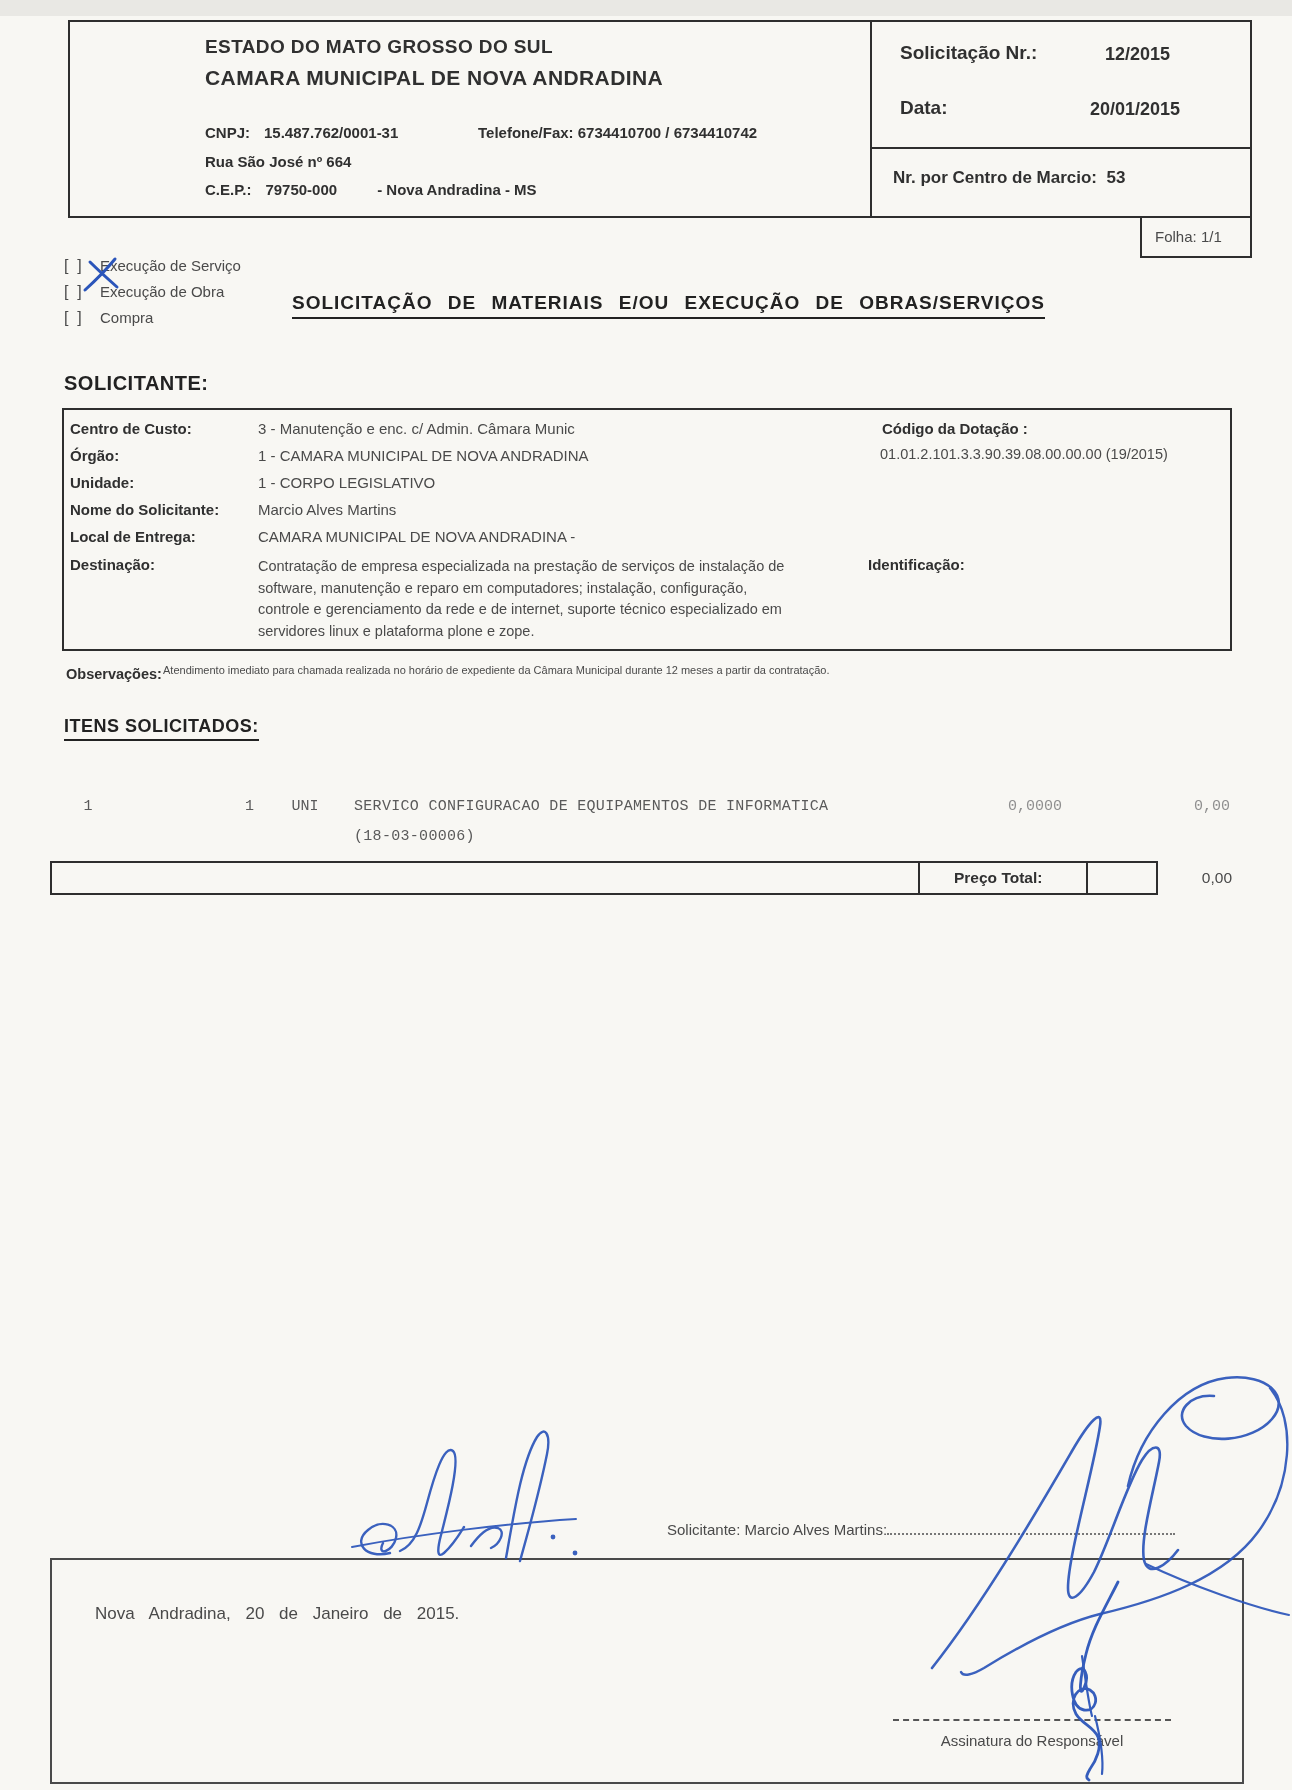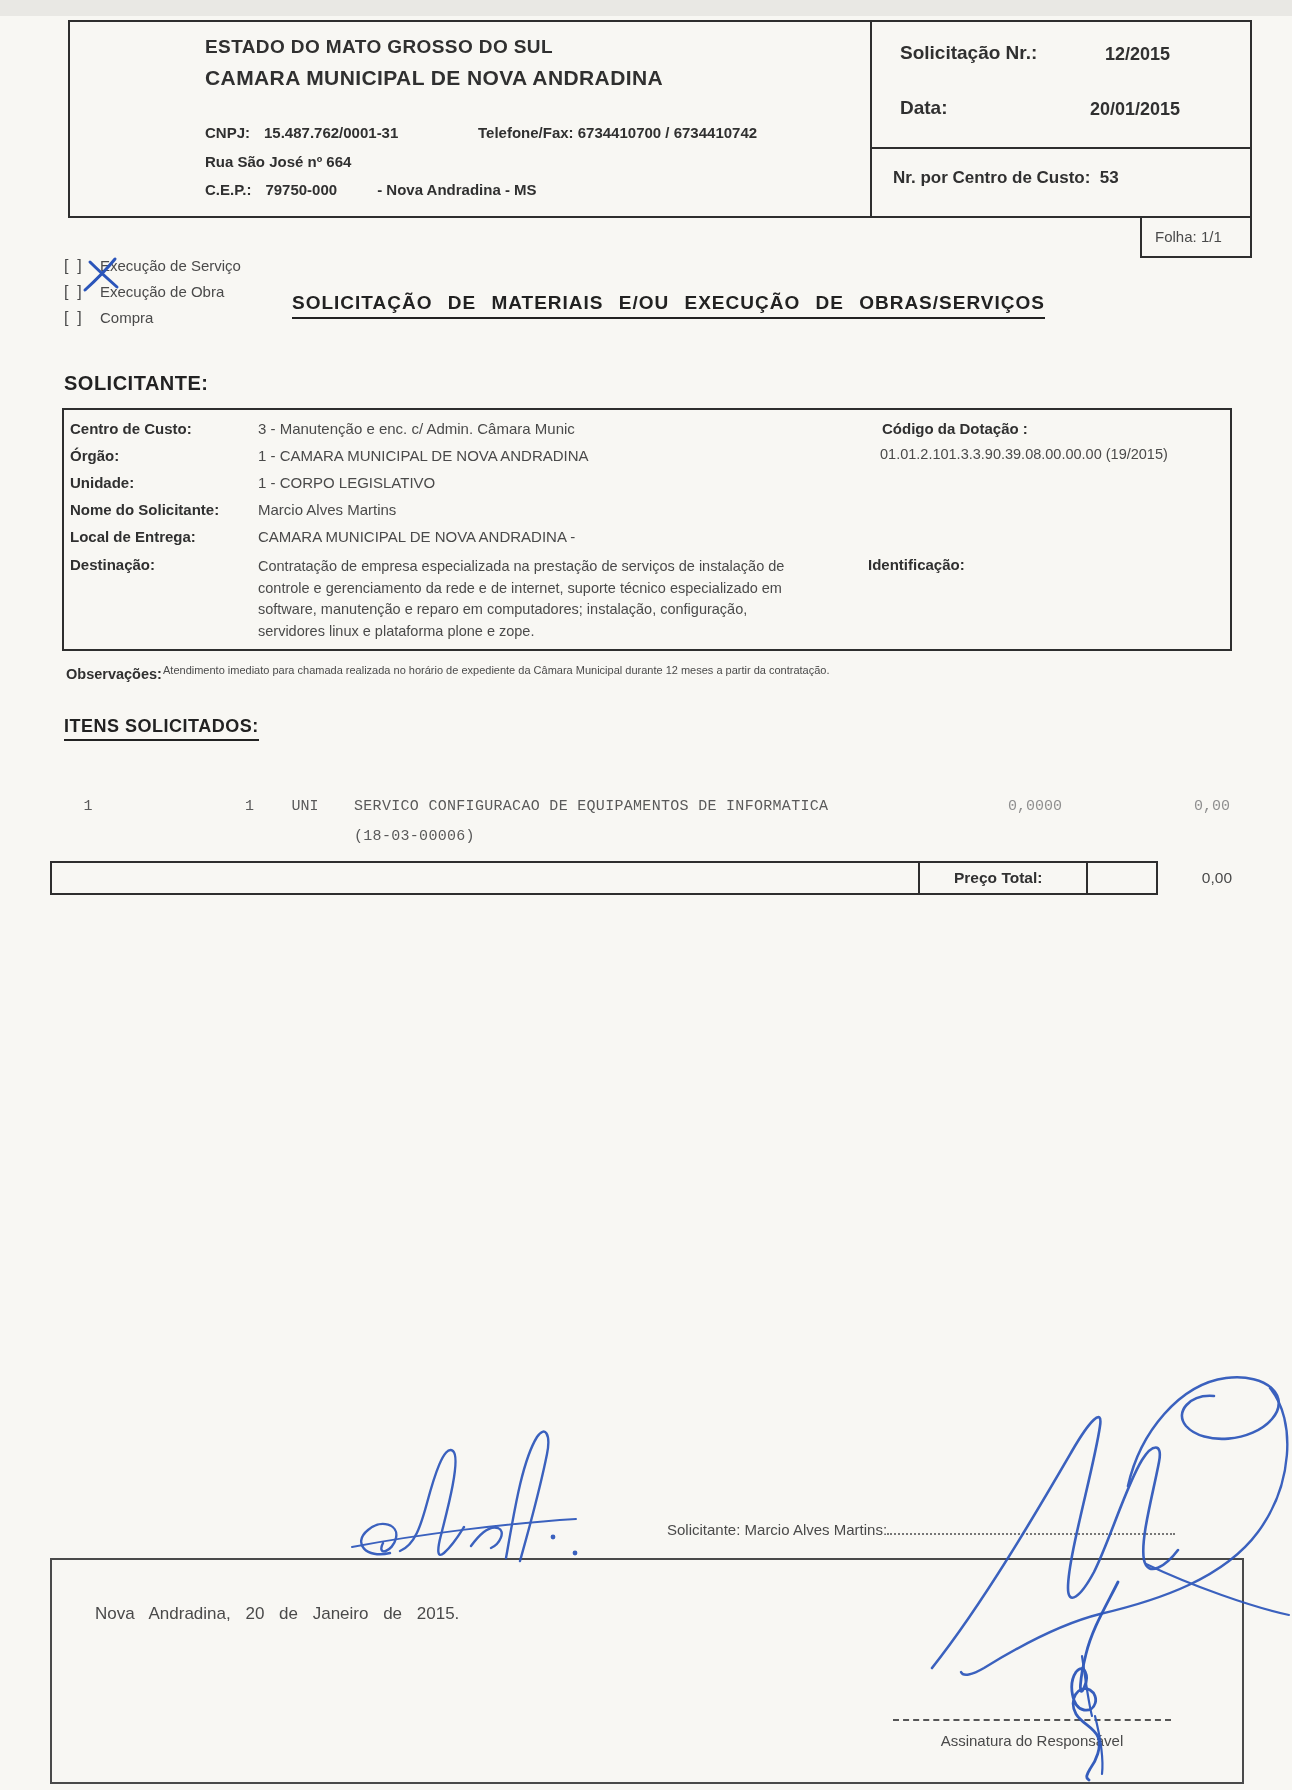--- a/index.html
+++ b/index.html
@@ -138,21 +138,21 @@
     <span class="b">C.E.P.:</span><span class="lbl-gap"></span><span class="b">79750-000</span><span style="display:inline-block;width:40px;"></span><span class="b">- Nova Andradina - MS</span>
   </div>
 
   <div class="abs hdr-right"></div>
   <div class="abs hdr-right-divider"></div>
   <div class="abs sol-lbl b">Solicitação Nr.:</div>
   <div class="abs sol-val b">12/2015</div>
   <div class="abs dat-lbl b">Data:</div>
   <div class="abs dat-val b">20/01/2015</div>
   <div class="abs ncc-row nowrap">
-    <span class="b">Nr. por Centro de Custo:</span>&nbsp;&nbsp;<span class="b">53</span>
+    <span class="b">Nr. por Centro de Marcio:</span>&nbsp;&nbsp;<span class="b">53</span>
   </div>
 
   <div class="abs folha-box"></div>
   <div class="abs folha-text nowrap">
     <span>Folha:</span>&nbsp;<span>1/1</span>
   </div>
 
   <div class="abs cb-row nowrap" style="left:64px;top:241px;">
     <span class="cb-brackets">[&nbsp;&nbsp;]</span><span class="cb-sp"></span><span>Execução de Serviço</span>
   </div>
@@ -175,22 +175,22 @@
   <div class="f-label" style="top:458px;">Unidade:</div>
   <div class="f-value" style="top:458px;">1  -  CORPO LEGISLATIVO</div>
   <div class="f-label" style="top:485px;">Nome do Solicitante:</div>
   <div class="f-value" style="top:485px;">Marcio Alves Martins</div>
   <div class="f-label" style="top:512px;">Local de Entrega:</div>
   <div class="f-value" style="top:512px;">CAMARA MUNICIPAL DE NOVA ANDRADINA  -</div>
   <div class="f-label" style="top:540px;">Destinação:</div>
 
   <div class="abs dest-par">
     <div class="nowrap">Contratação de empresa especializada na prestação de serviços de instalação de</div>
+    <div class="nowrap">software, manutenção e reparo em computadores; instalação, configuração,</div>
     <div class="nowrap">controle e gerenciamento da rede e de internet, suporte técnico especializado em</div>
-    <div class="nowrap">software, manutenção e reparo em computadores; instalação, configuração,</div>
     <div class="nowrap">servidores linux e plataforma plone e zope.</div>
   </div>
 
   <div class="abs dot-lbl">Código da Dotação :</div>
   <div class="abs dot-val nowrap">01.01.2.101.3.3.90.39.08.00.00.00 (19/2015)</div>
   <div class="abs ident-lbl">Identificação:</div>
 
   <div class="abs obs-lbl">Observações:</div>
   <div class="abs obs-txt">Atendimento imediato para chamada realizada no horário de expediente da Câmara Municipal durante 12 meses a partir da contratação.</div>
 

